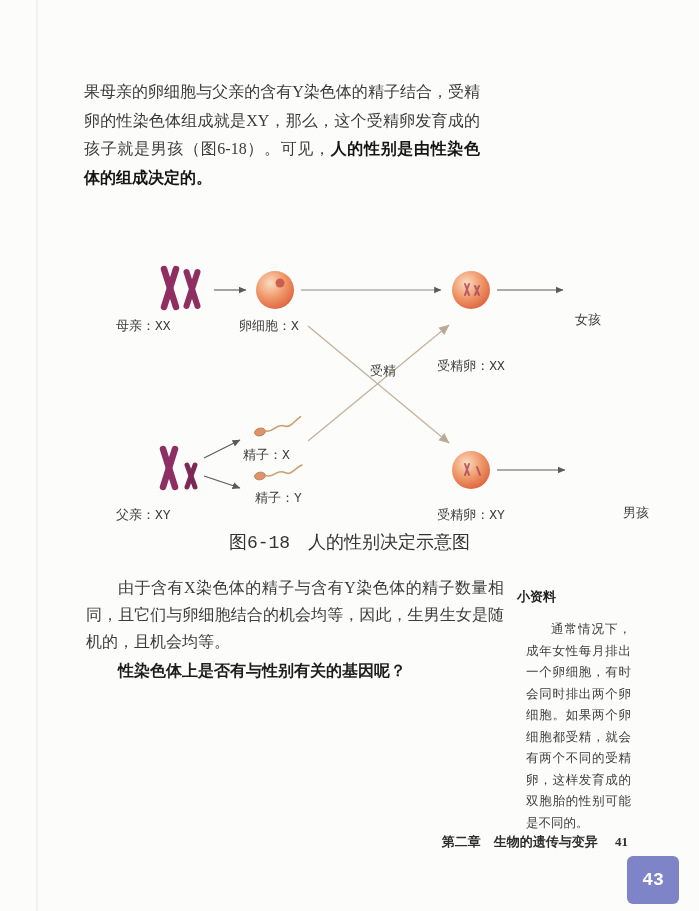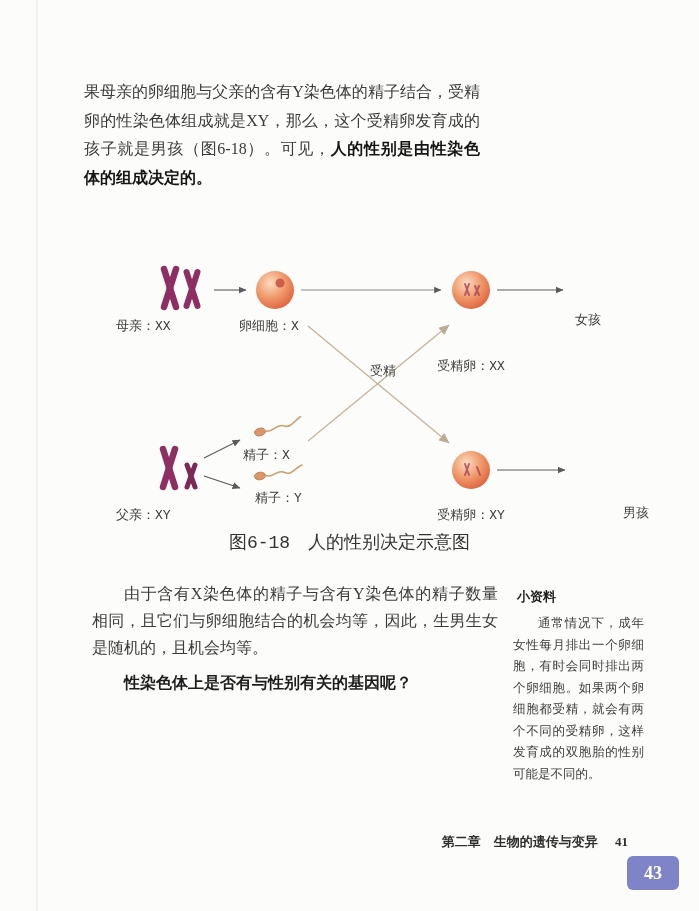--- a/index.html
+++ b/index.html
@@ -17,36 +17,36 @@
 
   .figure{position:absolute;left:0;top:238px;width:699px;height:312px;font-family:Liberation Mono, monospace;}
   .fig-svg{position:absolute;left:0;top:0;}
   .flabel{position:absolute;font-size:13px;color:#3c3c3c;white-space:nowrap;}
   .flabel.center{transform:translateX(-50%);}
   .fcaption{position:absolute;left:0;top:292px;width:100%;text-align:center;
     font-size:18px;color:#333;}
 
   .main-col{position:absolute;left:84px;top:572px;width:422px;
     font-size:16px;line-height:27px;text-align:justify;color:#3b3b3b;}
-  .main-col p{margin:8px;text-indent:2em;}
+  .main-col p{margin:2px;text-indent:2em;}
   .main-col p.q{font-weight:bold;color:#1d1d1d;}
 
   .sidebar{position:absolute;left:513px;top:588px;width:131px;}
   .sb-title{font-weight:bold;font-size:13px;color:#1d1d1d;margin:0 0 7px 4px;}
-  .sb-text{margin:0;font-size:12.5px;line-height:21.5px;text-align:justify;
+  .sb-text{margin:13px;font-size:12.5px;line-height:21.5px;text-align:justify;
     text-indent:2em;color:#3d3d3d;}
 
   .footer{position:absolute;top:833px;right:71px;font-size:13px;color:#2e2e2e;white-space:nowrap;}
   .footer .chapter{font-weight:bold;}
   .footer .pnum{margin-left:14px;font-weight:bold;}
 
-  .tab{position:absolute;left:627px;top:856px;width:52px;height:34px;
+  .tab{position:absolute;left:627px;top:856px;width:52px;height:48px;
     background:#7f83c8;border-radius:6px;color:#ffffff;
     font-size:18px;font-weight:bold;
-    font-family:Liberation Serif, serif;
+    font-family:Liberation Mono, monospace;
     display:flex;align-items:center;justify-content:center;}
 </style>
 </head>
 <body>
 
 <div class="gutter"></div>
 
 <p class="intro"><span>果母亲的卵细胞与父亲的含有Y染色体的精子结合，受精卵的性染色体组成就是XY，那么，这个受精卵发育成的孩子就是男孩（图6-18）。可见，</span><strong>人的性别是由性染色体的组成决定的。</strong></p>
 
 <div class="figure">

